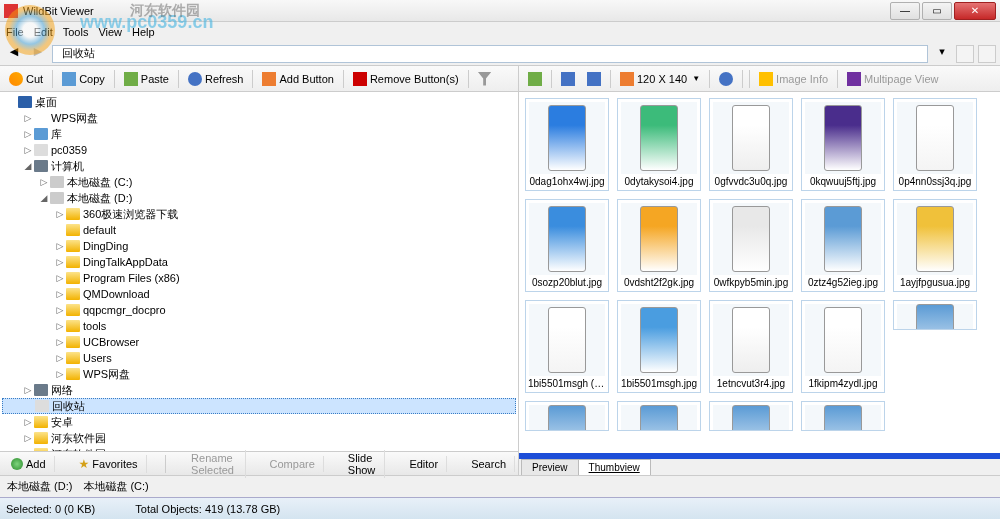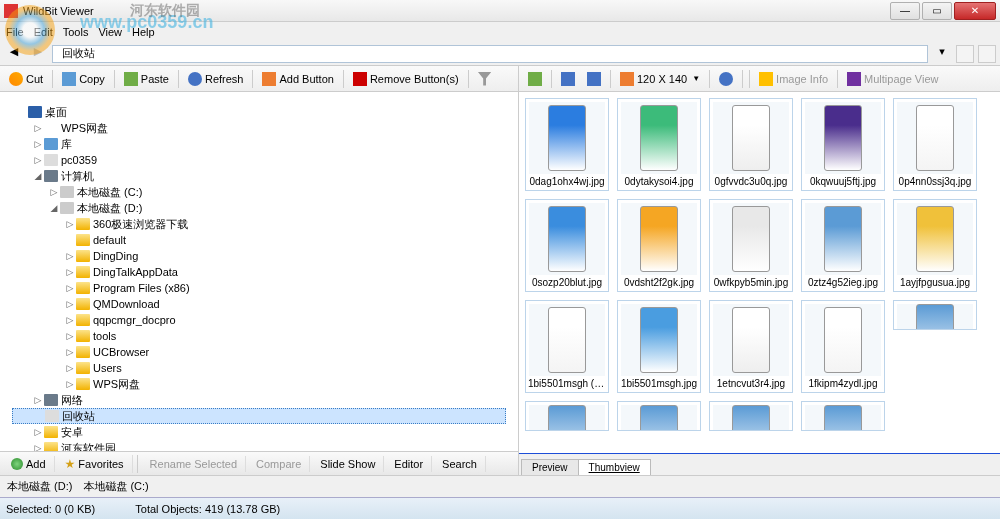--- a/index.html
+++ b/index.html
@@ -18,37 +18,37 @@
 .pathbar .nav { width:20px; height:18px; text-align:center; }
 .pathbar .path { flex:1; border:1px solid #b0c4d8; background:#fff; padding:1px 5px; height:18px; display:flex; align-items:center; }
 .pathbar .btn { width:18px; height:18px; border:1px solid #ccc; background:#f4f4f4; }
 .mainrow { display:flex; height:409px; }
 .leftpane { width:519px; border-right:1px solid #ccc; display:flex; flex-direction:column; }
 .rightpane { flex:1; display:flex; flex-direction:column; }
 .toolbar { height:26px; display:flex; align-items:center; padding:0 4px; gap:2px; background:linear-gradient(#fafafa,#eee); border-bottom:1px solid #ccc; }
 .tbtn { display:flex; align-items:center; gap:3px; padding:2px 5px; cursor:pointer; border-radius:2px; }
 .tbtn .ico { width:14px; height:14px; display:inline-block; }
 .sep { width:1px; height:18px; background:#ccc; margin:0 2px; }
-.tree { flex:1; overflow:auto; background:#fff; padding:12px; }
+.tree { flex:1; overflow:auto; background:#fff; padding:2px; }
 .tree-item { display:flex; align-items:center; height:16px; padding:0 2px; cursor:pointer; white-space:nowrap; }
 .tree-item.selected { background:#cce4ff; border:1px dotted #3a7dc4; }
 .tree-item .expander { width:12px; text-align:center; color:#666; font-size:9px; }
 .tree-item .ticon { width:14px; height:12px; margin-right:3px; }
 .foldericon { background:linear-gradient(#fce38a,#f2b200); border-radius:1px; }
 .driveicon { background:linear-gradient(#ddd,#9aa6bb); border-radius:1px; }
 .thumbsarea { flex:1; overflow:auto; background:#fff; padding:6px; display:flex; flex-wrap:wrap; gap:8px; align-content:flex-start; }
 .thumb { width:84px; border:1px solid #bcd4ea; display:flex; flex-direction:column; align-items:center; padding:3px; }
 .thumb .imgbox { width:76px; height:72px; background:#f4f8fb; display:flex; align-items:center; justify-content:center; }
 .thumb .phone { width:38px; height:66px; border:1px solid #999; border-radius:3px; background:#fff; position:relative; overflow:hidden; }
 .thumb .lbl { font-size:10px; margin-top:2px; white-space:nowrap; overflow:hidden; text-overflow:ellipsis; width:78px; text-align:center; }
-.bottombar { height:24px; display:flex; align-items:center; background:linear-gradient(#fafafa,#e8e8e8); border-top:1px solid #ccc; padding:0 3px; gap:2px; }
+.bottombar { height:24px; display:flex; align-items:center; background:linear-gradient(#fafafa,#e8e8e8); border-top:1px solid #ccc; padding:0 3px; gap:16px; }
 .bbtn { padding:2px 8px; display:flex; align-items:center; gap:3px; cursor:pointer; border-right:1px solid #ddd; }
 .greendot { width:12px; height:12px; background:radial-gradient(#7ed47e,#2a8a2a); border-radius:50%; }
 .star { color:#d4a017; font-size:12px; }
-.tabs { height:22px; display:flex; align-items:flex-end; background:#f0f0f0; border-top:1px solid #1d4ed8; padding-left:2px; }
+.tabs { height:22px; display:flex; align-items:flex-end; background:#f0f0f0; border-top:6px solid #1d4ed8; padding-left:2px; }
 .tab { padding:2px 10px; border:1px solid #bbb; border-bottom:none; background:#e8e8e8; margin-right:-1px; cursor:pointer; font-size:10px; }
 .tab.active { background:#fff;text-decoration:underline; }
 .drivebar { height:22px; display:flex; align-items:center; background:#f0f0f0; border-top:1px solid #ccc; padding:0 4px; gap:8px; }
 .statusbar { height:22px; display:flex; align-items:center; background:linear-gradient(#e8f0f8,#d4e4f0); border-top:1px solid #aac; padding:0 6px; gap:40px; }
 .ico-cut{background:linear-gradient(45deg,#f80,#fa0);border-radius:50%;}
 .ico-copy{background:#5b9bd5;}
 .ico-paste{background:#70ad47;}
 .ico-refresh{background:#4472c4;border-radius:50%;}
 .ico-add{background:#ed7d31;}
 .ico-remove{background:#c00;}

